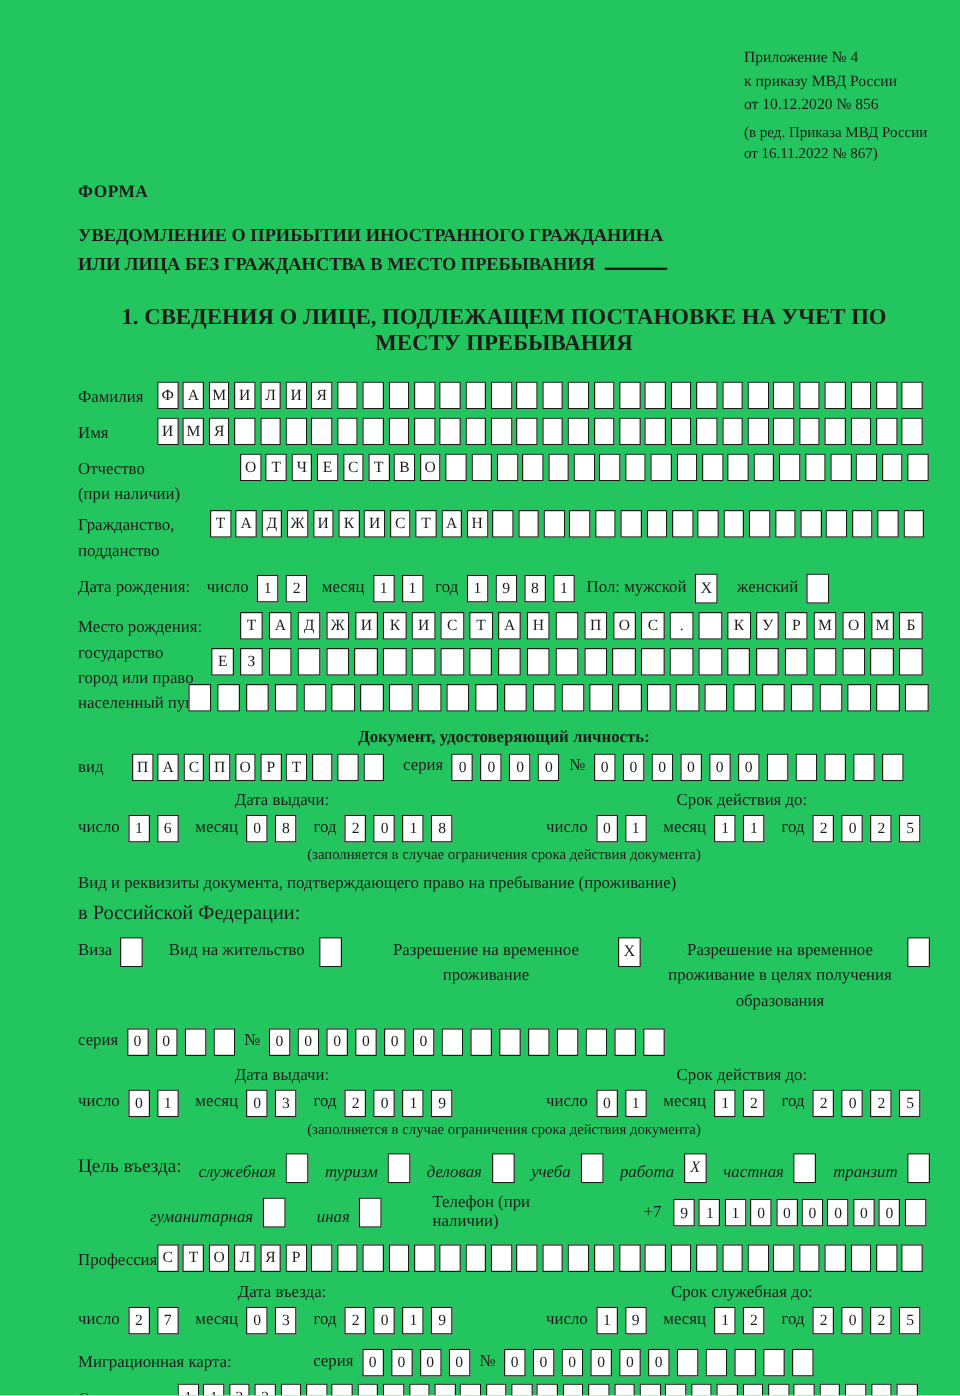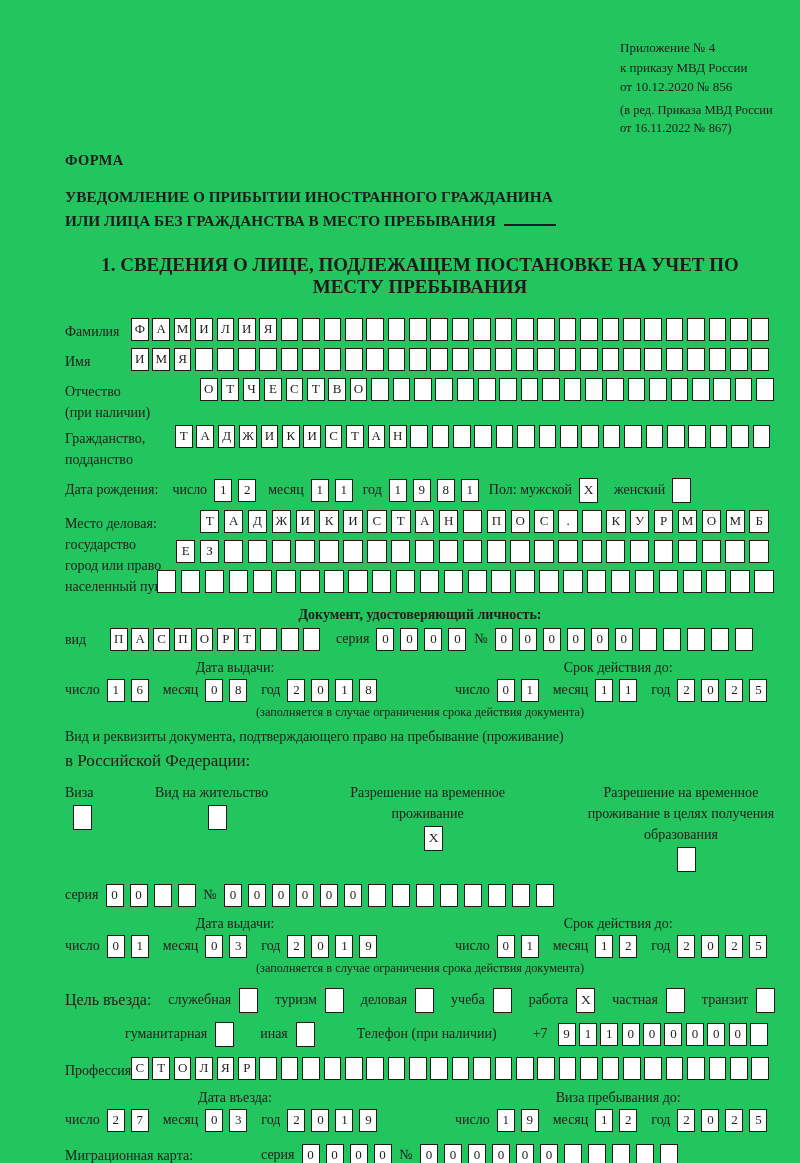--- a/index.html
+++ b/index.html
@@ -56,29 +56,29 @@
   .dgroup { display: flex; align-items: center; margin-top: 3px; }
   .dlbl { font-size: 14px; margin-right: 7px; flex: none; }
   .dgroup .cells { margin-right: 8px; }
   .note { margin-top: 3px; text-align: center; font-size: 12.3px; }
 
   .para { margin-top: 9px; font-size: 14px; }
   .para2 { margin-top: 6px; font-size: 17px; }
 
   
   .permits { display: flex; align-items: flex-start; justify-content: space-between; margin-top: 8px; }
-  .popt { display: flex; align-items: center; flex-direction: column; }
+  .popt { display: flex; align-items: flex-start; }
   .popt .txt { font-size: 14px; line-height: 1.5; padding-top: 3px; }
   .popt .txt.c { text-align: center; }
   .popt .cb { margin-left: 12px; margin-top: 2px; }
   .wtxt3 { width: 196px; } .wtxt4 { width: 188px; }
 
   
   .purpose { display: flex; align-items: center; justify-content: space-between; margin-top: 12px; }
-  .opt { display: flex; align-items: center; }
+  .opt { display: flex; align-items: flex-end; font-style: italic; }
   .opt .olbl { font-size: 14px; margin-right: 8px; }
   .purpose2 { display: flex; align-items: center; margin-top: 9px; margin-left: 60px; }
 
   .legal { margin-top: 6px; }
   .legal .rows .cells { margin-bottom: 7px; }
 </style>
 </head>
 <body>
 
 <div class="page">
@@ -270,21 +270,21 @@
         <span class="cell">X</span>
       </span>
     <span class="dlbl" style="margin-left:16px">женский</span>
     <span class="cells cb">
         <span class="cell"></span>
       </span>
   </div>
 
   <div class="frow" style="margin-top:7px">
     <div class="lbl w135">
-      <div>Место деловая:</div>
+      <div>Место рождения:</div>
       <div>государство</div>
       <div>город или право</div>
       <div>населенный пункт</div>
     </div>
     <div class="place-rows">
       <div class="cells wide">
           <span class="cell">Т</span>
           <span class="cell">А</span>
           <span class="cell">Д</span>
           <span class="cell">Ж</span>
@@ -687,21 +687,21 @@
         <span class="dlbl">год</span>
         <span class="cells dates">
             <span class="cell">2</span>
             <span class="cell">0</span>
             <span class="cell">1</span>
             <span class="cell">9</span>
           </span>
       </div>
     </div>
     <div class="col-r">
-      <div class="dhead">Виза пребывания до:</div>
+      <div class="dhead">Срок служебная до:</div>
       <div class="dgroup">
         <span class="dlbl">число</span>
         <span class="cells dates">
             <span class="cell">1</span>
             <span class="cell">9</span>
           </span>
         <span class="dlbl">месяц</span>
         <span class="cells dates">
             <span class="cell">1</span>
             <span class="cell">2</span>

